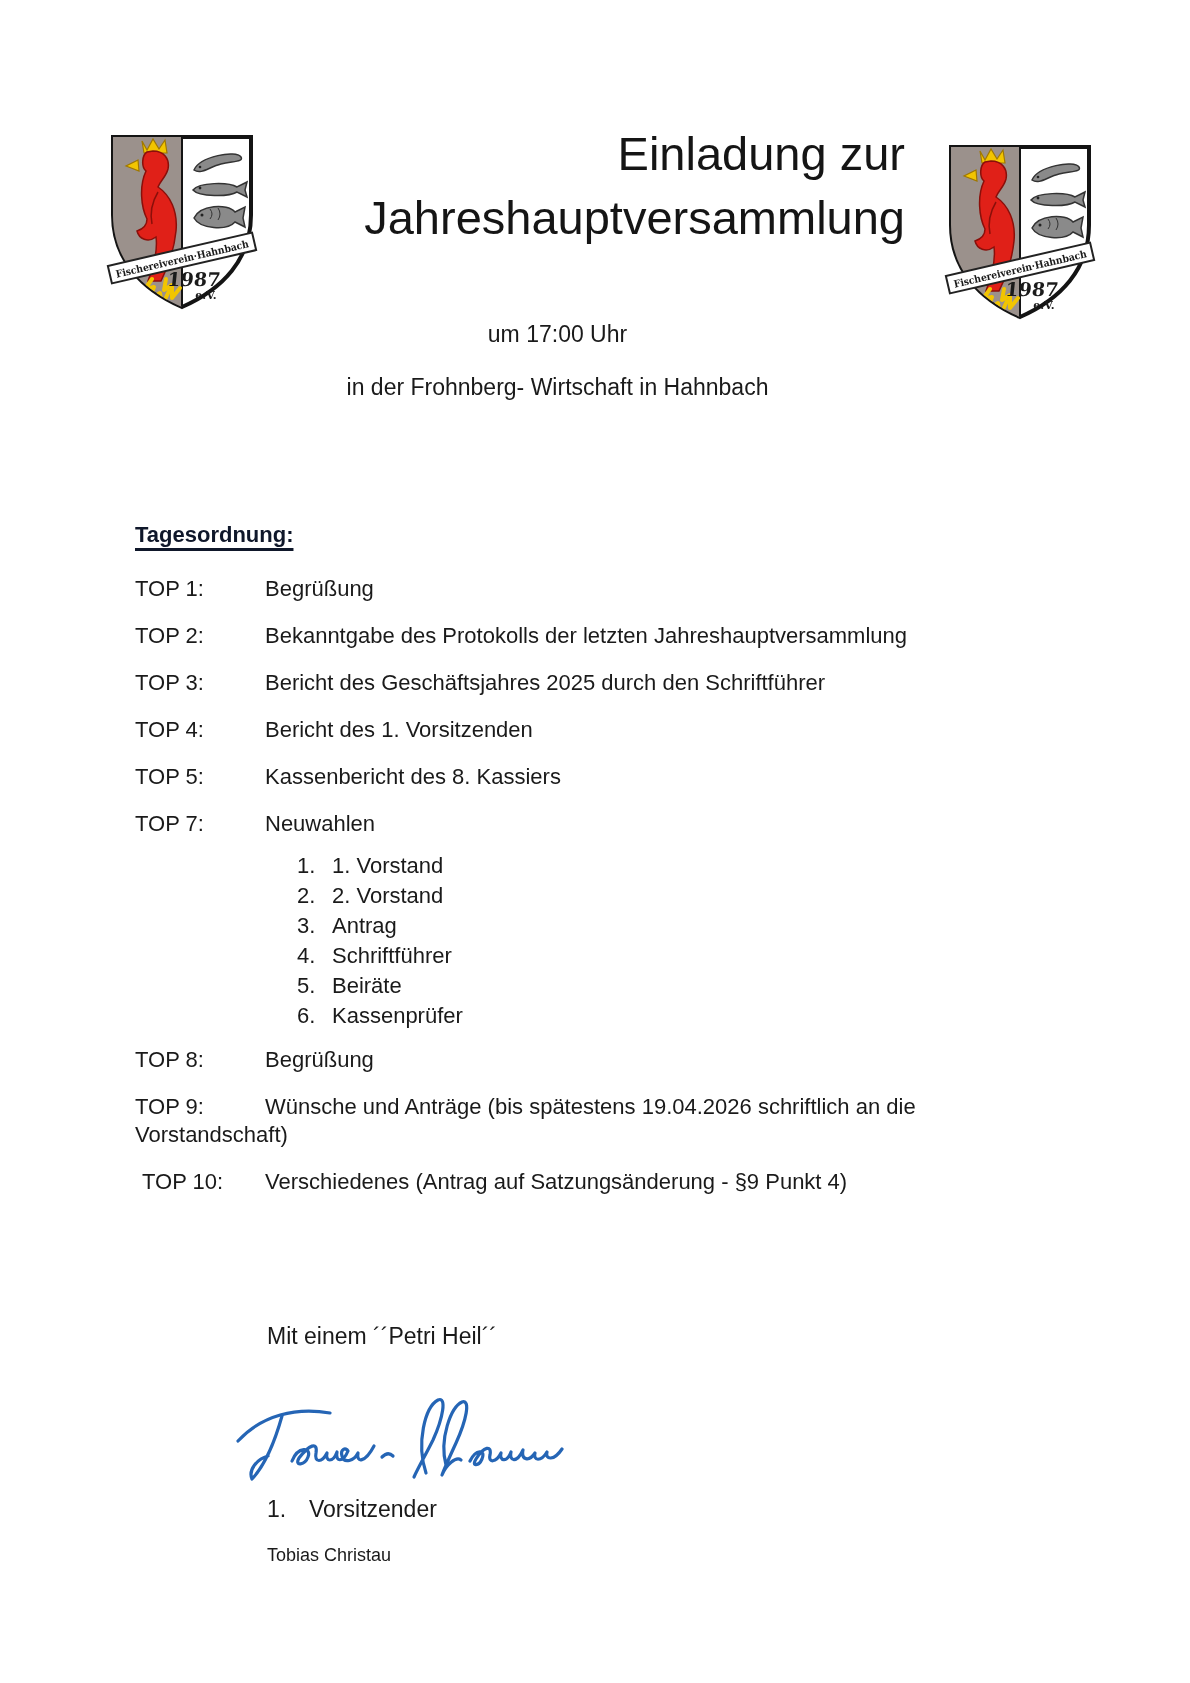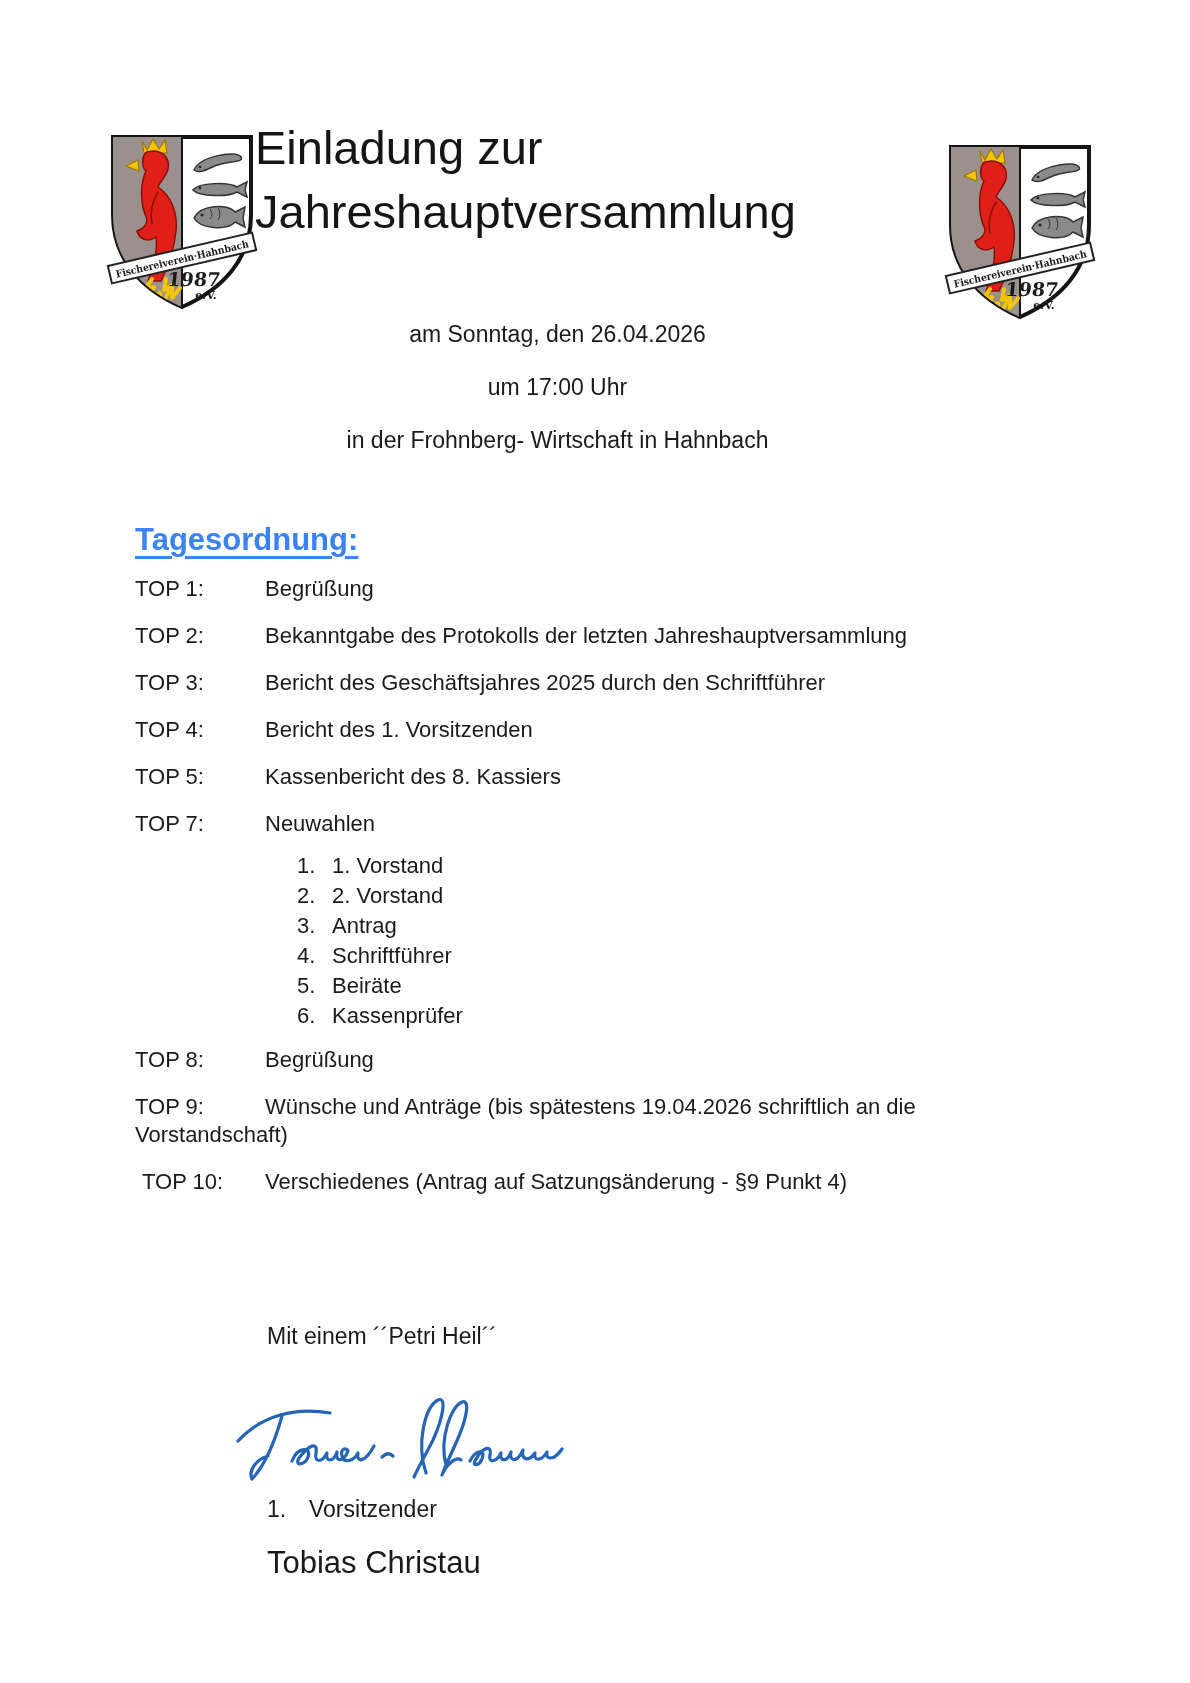--- a/index.html
+++ b/index.html
@@ -9,51 +9,51 @@
     position:relative;
     font-family:"Liberation Sans", sans-serif;
     color:#1a1a1a;
     overflow:hidden;
   }
   .crest { position:absolute; width:152px; height:188px; }
   .crest-left  { left:106px; top:126px; }
   .crest-right { left:944px; top:136px; }
 
   .title-block {
-    position:absolute; top:116px; left:255px; width:650px;
-    text-align:left; font-size:47px; line-height:64px; color:#151515;
+    position:absolute; top:122px; left:255px; width:650px;
+    text-align:right; font-size:47px; line-height:64px; color:#151515;
   }
   .date-block {
     position:absolute; top:320px; left:135px; width:845px;
     text-align:center; font-size:23px; line-height:28px;
   }
   .date-block p { margin-bottom:25px; }
 
   .agenda-heading {
     position:absolute; top:522px; left:135px;
-    font-size:31px; font-weight:bold;
+    font-size:22px; font-weight:bold;
     text-decoration:underline; text-decoration-thickness:3px; text-underline-offset:6px;
-    color:#3b82f6;
+    color:#0f172a;
   }
   .agenda {
     position:absolute; top:575px; left:135px; width:865px;
     font-size:22px; line-height:28px;
   }
   .agenda-row { margin-bottom:19px; }
   .agenda-row .lbl { display:inline-block; width:130px; vertical-align:top; }
   .agenda-row.indented { padding-left:7px;margin-top:12px; }
   .agenda-row.indented .lbl { width:123px; }
   .sublist { margin:-6px 0 15px 162px; line-height:30px; }
   .sublist .num { display:inline-block; width:35px; }
 
   .closing-salutation { position:absolute; top:1323px; left:267px; font-size:23px; }
   .signature { position:absolute; top:1383px; left:230px; width:340px; height:112px; }
   .signer-role { position:absolute; top:1496px; left:267px; font-size:23px; }
   .signer-role .num { display:inline-block; width:42px; }
-  .signer-name { position:absolute; top:1545px; left:267px; font-size:31px; }
+  .signer-name { position:absolute; top:1545px; left:267px; font-size:18px; }
 </style>
 </head>
 <body>
 
 <svg width="0" height="0" style="position:absolute">
   <defs>
     <clipPath id="shield-clip">
       <path d="M7,11 H145 V89 C145,133 117,163 76,181 C35,163 7,133 7,89 Z"></path>
     </clipPath>
     <symbol id="crest-symbol" viewBox="0 0 152 188">
@@ -97,21 +97,20 @@
 <svg class="crest crest-right" viewBox="0 0 152 188">
     <use href="#crest-symbol"></use>
   </svg>
 
 <div class="title-block">
   <div>Einladung zur</div>
   <div>Jahreshauptversammlung</div>
 </div>
 
 <div class="date-block">
-  <p>am Sonntag, den 26.04.2026</p>
   <p>um 17:00 Uhr</p>
   <p>in der Frohnberg- Wirtschaft in Hahnbach</p>
 </div>
 
 <div class="agenda-heading">Tagesordnung:</div>
 
 <div class="agenda">
   <div class="agenda-row">
     <span class="lbl">TOP 1:</span><span>Begrüßung</span>
   </div>

